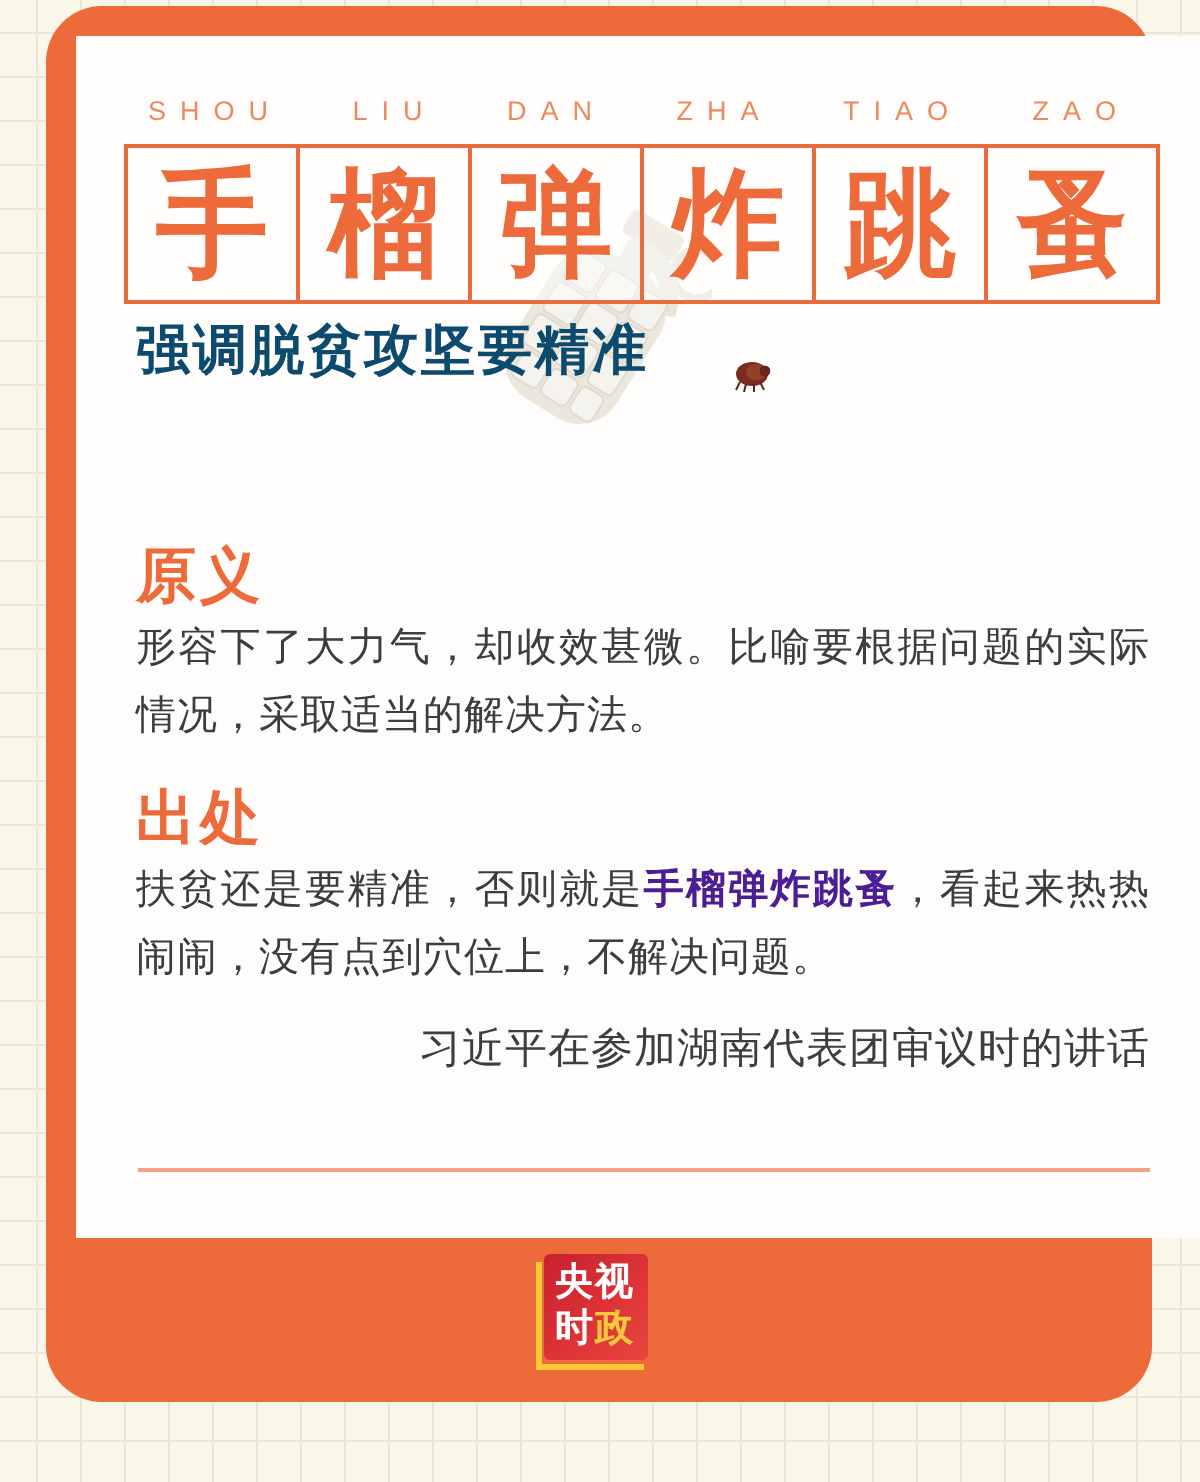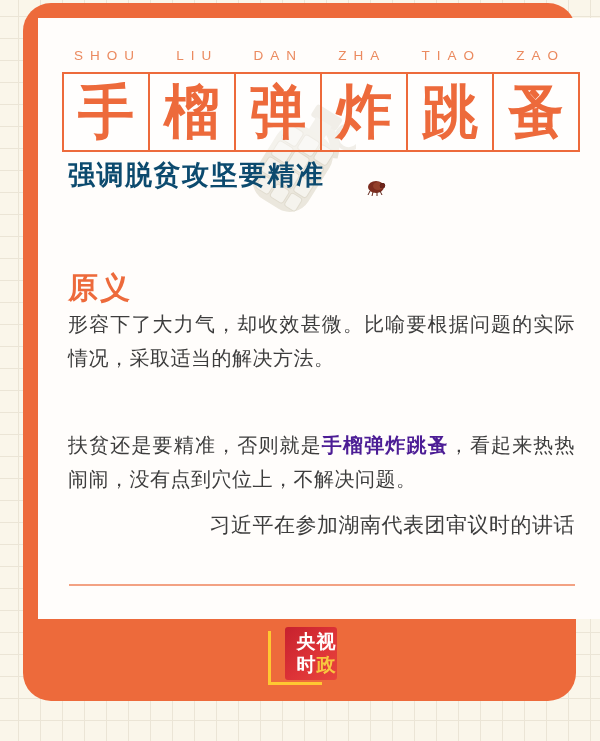--- a/index.html
+++ b/index.html
@@ -77,24 +77,24 @@
     position:absolute; left:31px; right:26px; top:566px; height:2px;
     background:#f3a283; z-index:2;
   }
   
   .logo-wrap { position:absolute; left:50%; top:624px; transform:translateX(-50%); width:56px; height:60px; }
   .logo-accent {
     position:absolute; left:-4px; top:4px; width:54px; height:54px;
     border-left:3px solid #ffc832; border-bottom:3px solid #ffc832;
   }
   .logo-box {
-    position:absolute; left:13px; top:0; width:52px; height:53px;
+    position:absolute; left:0; top:0; width:52px; height:53px;
     background:linear-gradient(135deg,#c6212e 0%, #dd3337 55%, #e8453c 100%);
     border-radius:3px;
-    display:flex; flex-direction:column; align-items:flex-end; justify-content:center;
+    display:flex; flex-direction:column; align-items:center; justify-content:center;
     gap:1px;
   }
   .logo-row { display:flex; }
   .logo-row span {
     color:#ffffff; font-size:19px; font-weight:800; line-height:22px; letter-spacing:1px;
   }
   .logo-row .gold { color:#f8c63f; }
 </style>
 </head>
 <body>
@@ -173,20 +173,21 @@
         <div class="title-box">
             <span>蚤</span>
           </div>
       </div>
 
       <div class="subtitle">强调脱贫攻坚要精准</div>
 
       <div class="heading h-origin">原义</div>
       <p class="para p-origin">形容下了大力气，却收效甚微。比喻要根据问题的实际情况，采取适当的解决方法。</p>
 
+      <div class="heading h-source">出处</div>
       <p class="para p-source"><span>扶贫还是要精准，否则就是</span><b>手榴弹炸跳蚤</b><span>，看起来热热闹闹，没有点到穴位上，不解决问题。</span></p>
 
       <div class="attribution">
         <div>习近平在参加湖南代表团审议时的讲话</div>
       </div>
 
       <div class="divider"></div>
     </div>
 
     <div class="logo-wrap">

